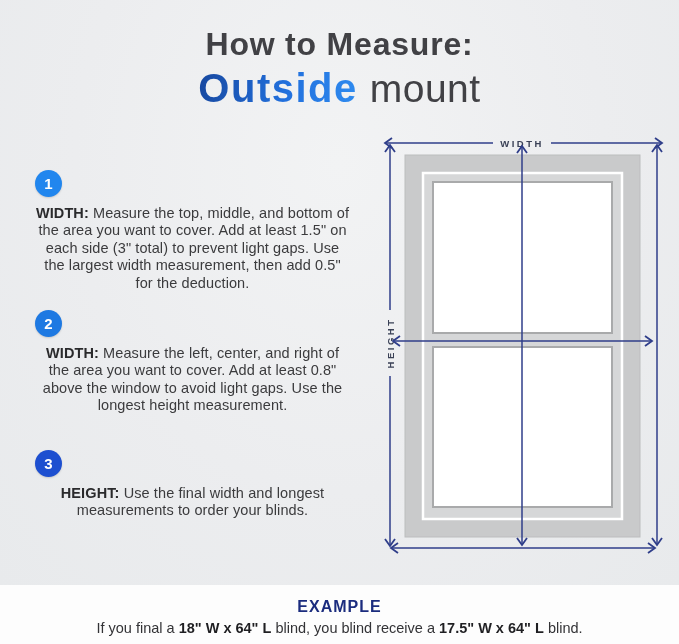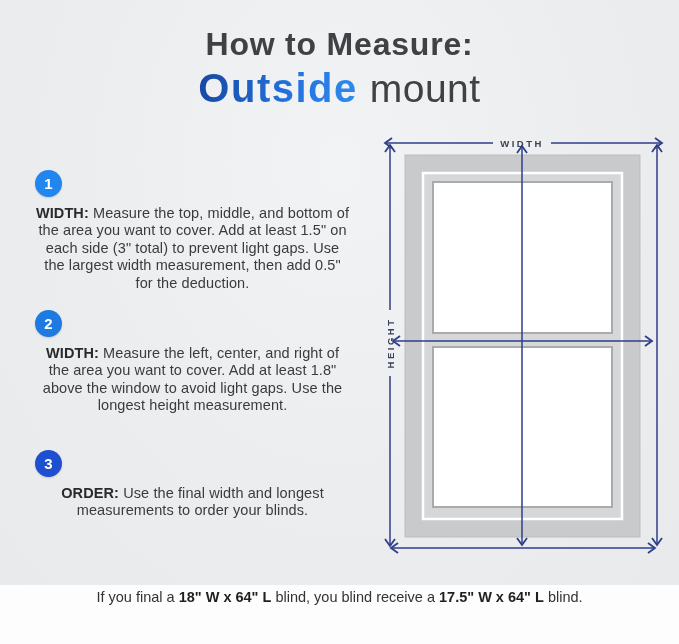--- a/index.html
+++ b/index.html
@@ -85,28 +85,28 @@
         <div class="step-circle" style="background: rgb(33, 134, 238);">
           <span>1</span>
         </div>
         <p class="step-text"><b>WIDTH:</b> <span>Measure the top, middle, and bottom of the area you want to cover. Add at least 1.5" on each side (3" total) to prevent light gaps. Use the largest width measurement, then add 0.5" for the deduction.</span></p>
       </div>
 
       <div class="step step-2">
         <div class="step-circle" style="background: rgb(30, 121, 226);">
           <span>2</span>
         </div>
-        <p class="step-text"><b>WIDTH:</b> <span>Measure the left, center, and right of the area you want to cover. Add at least 1.8" above the window to avoid light gaps. Use the longest height measurement.</span></p>
+        <p class="step-text"><b>WIDTH:</b> <span>Measure the left, center, and right of the area you want to cover. Add at least 0.8" above the window to avoid light gaps. Use the longest height measurement.</span></p>
       </div>
 
       <div class="step step-3">
         <div class="step-circle" style="background: rgb(29, 79, 208);">
           <span>3</span>
         </div>
-        <p class="step-text"><b>ORDER:</b> <span>Use the final width and longest measurements to order your blinds.</span></p>
+        <p class="step-text"><b>HEIGHT:</b> <span>Use the final width and longest measurements to order your blinds.</span></p>
       </div>
 
     </div>
 
     <div class="diagram">
       <svg width="304" height="460" viewBox="0 0 304 460">
 
         <rect x="30" y="27" width="235" height="382" fill="#c9cacb" stroke="#bcbdbe" stroke-width="1"></rect>
         <rect x="48" y="45" width="199" height="346" fill="#d6d7d8" stroke="#ffffff" stroke-width="2.5"></rect>
         <rect x="58" y="54" width="179" height="151" fill="#ffffff" stroke="#a9aaab" stroke-width="2"></rect>
@@ -151,16 +151,17 @@
           <path d="M25,208 L18,213 L25,218" stroke-width="1.8"></path>
           <path d="M270,208 L277,213 L270,218" stroke-width="1.8"></path>
         </g>
 
       </svg>
     </div>
 
   </div>
 
   <div class="example">
+    <div class="example-heading">EXAMPLE</div>
     <div class="example-sentence"><span>If you final a </span><b>18" W x 64" L</b><span> blind, you blind receive a </span><b>17.5" W x 64" L</b><span> blind.</span></div>
   </div>
 
 </div>
 
 </body></html>

